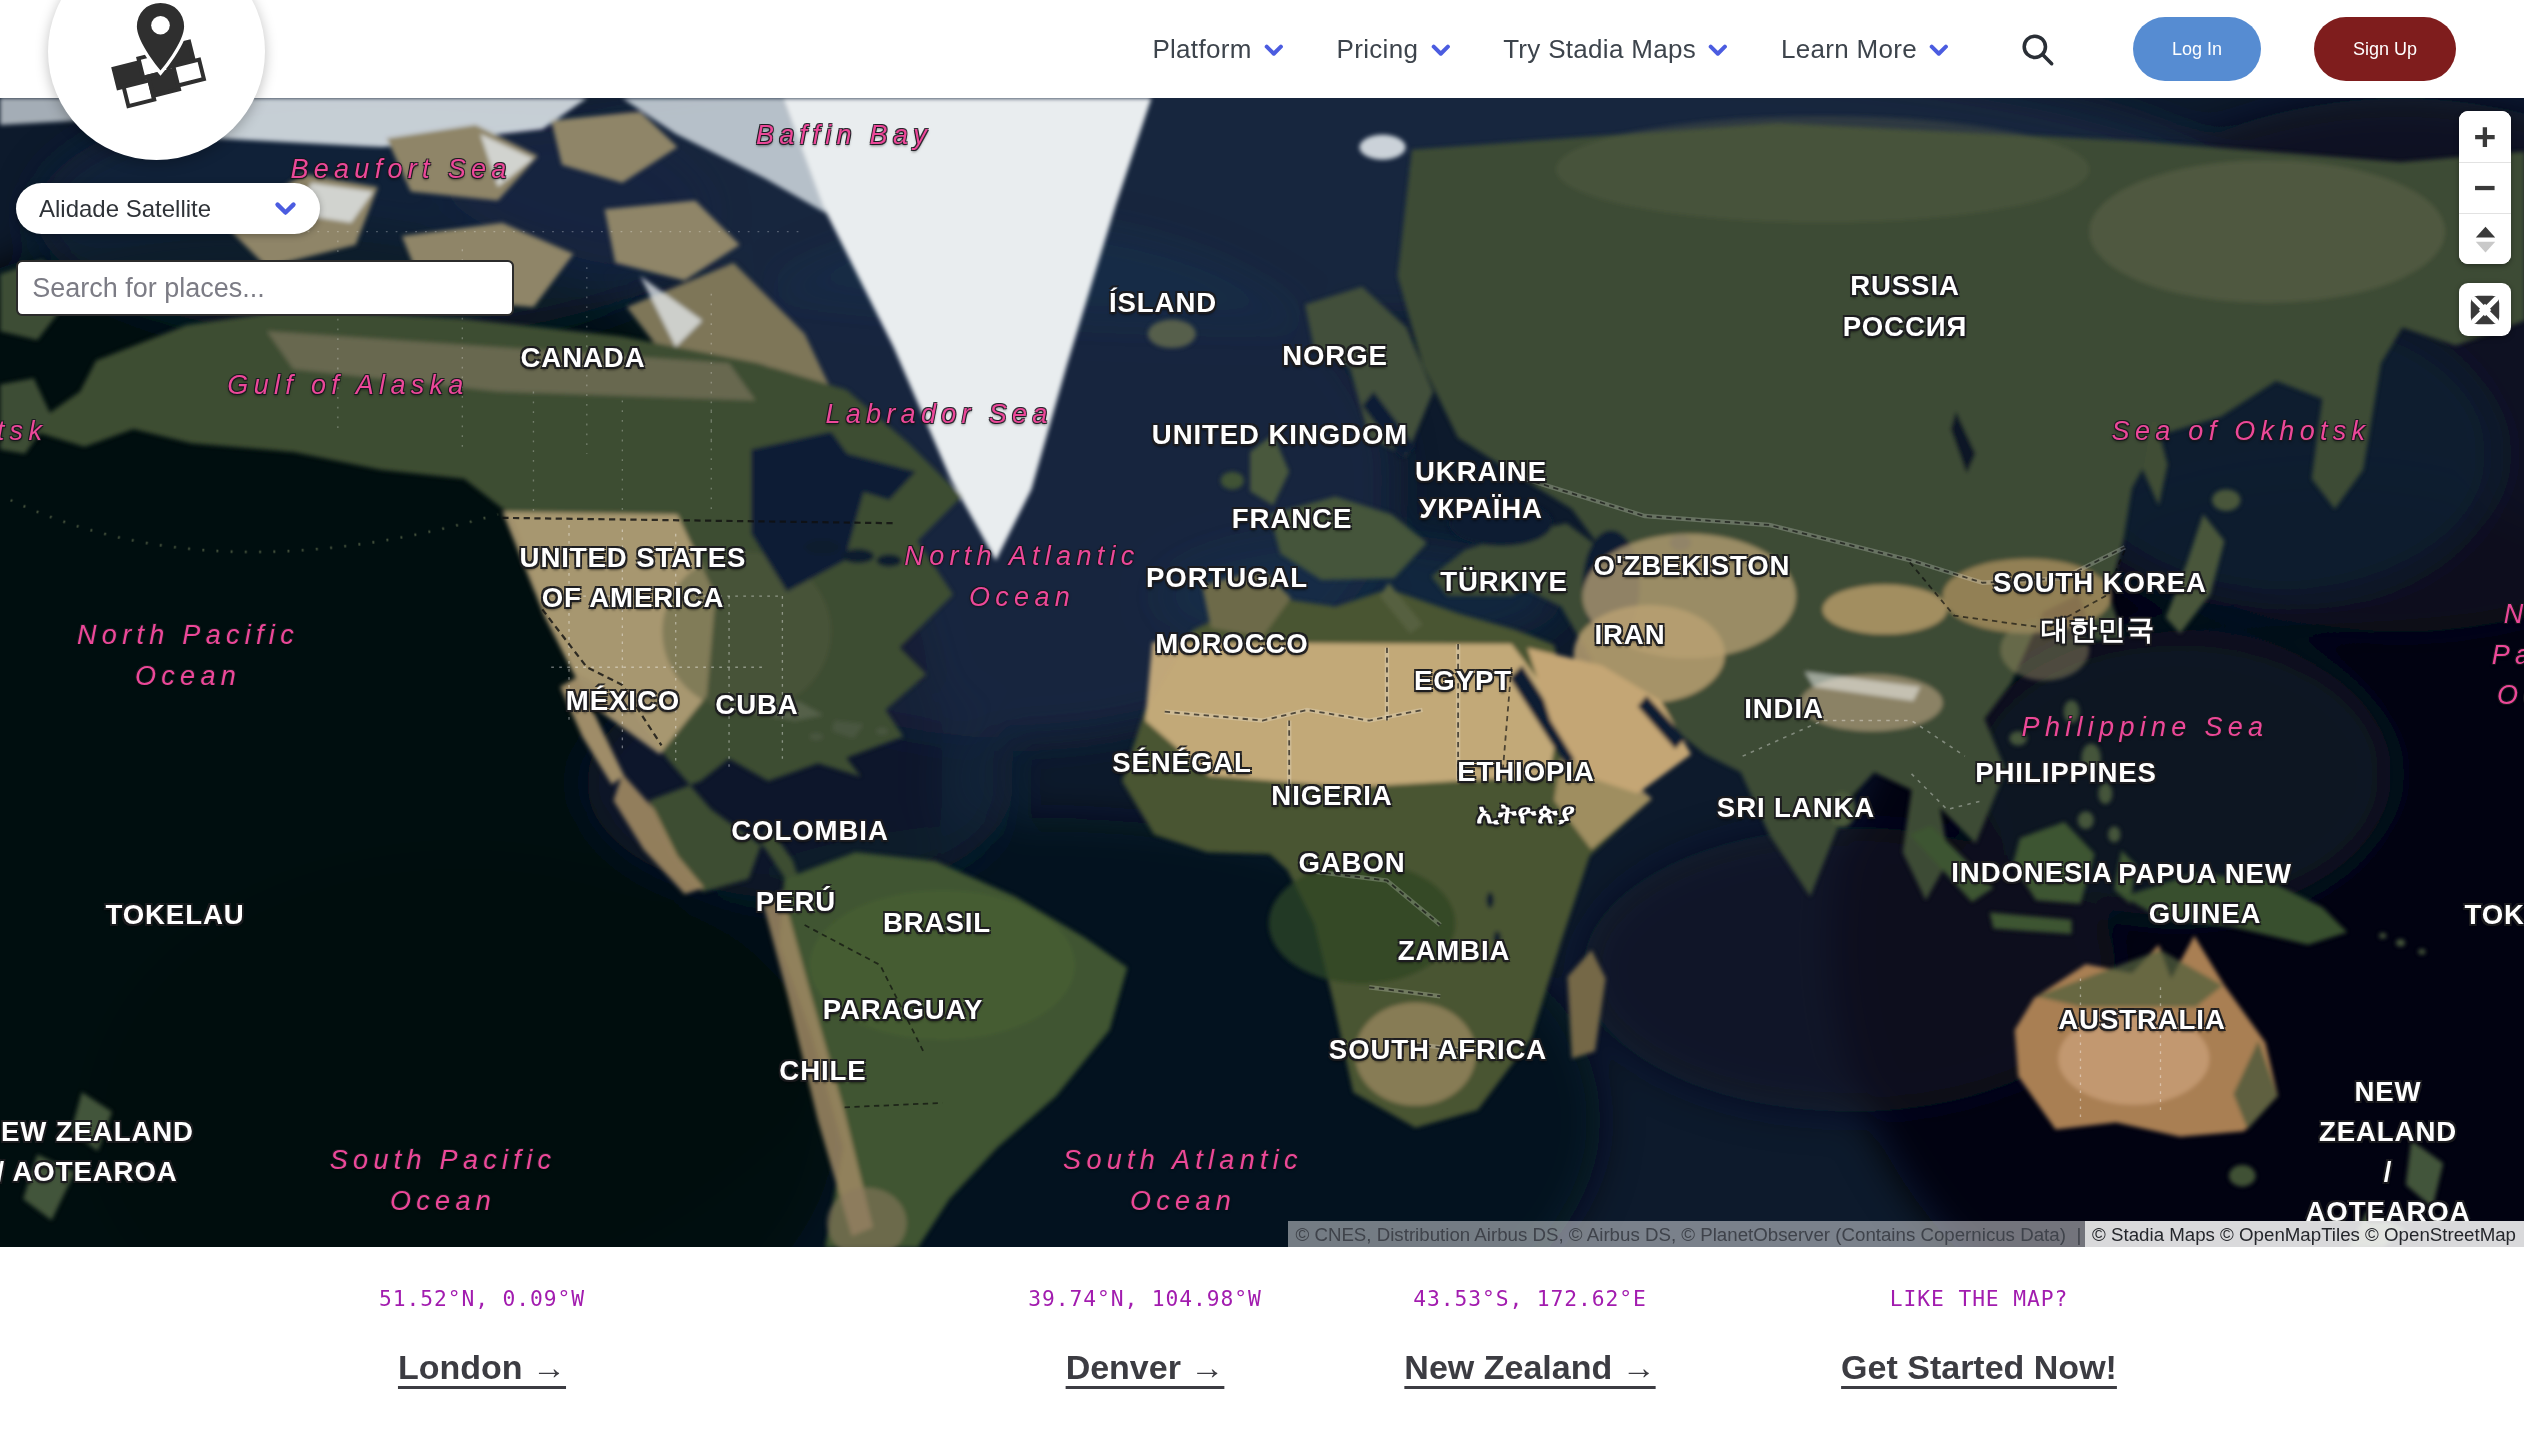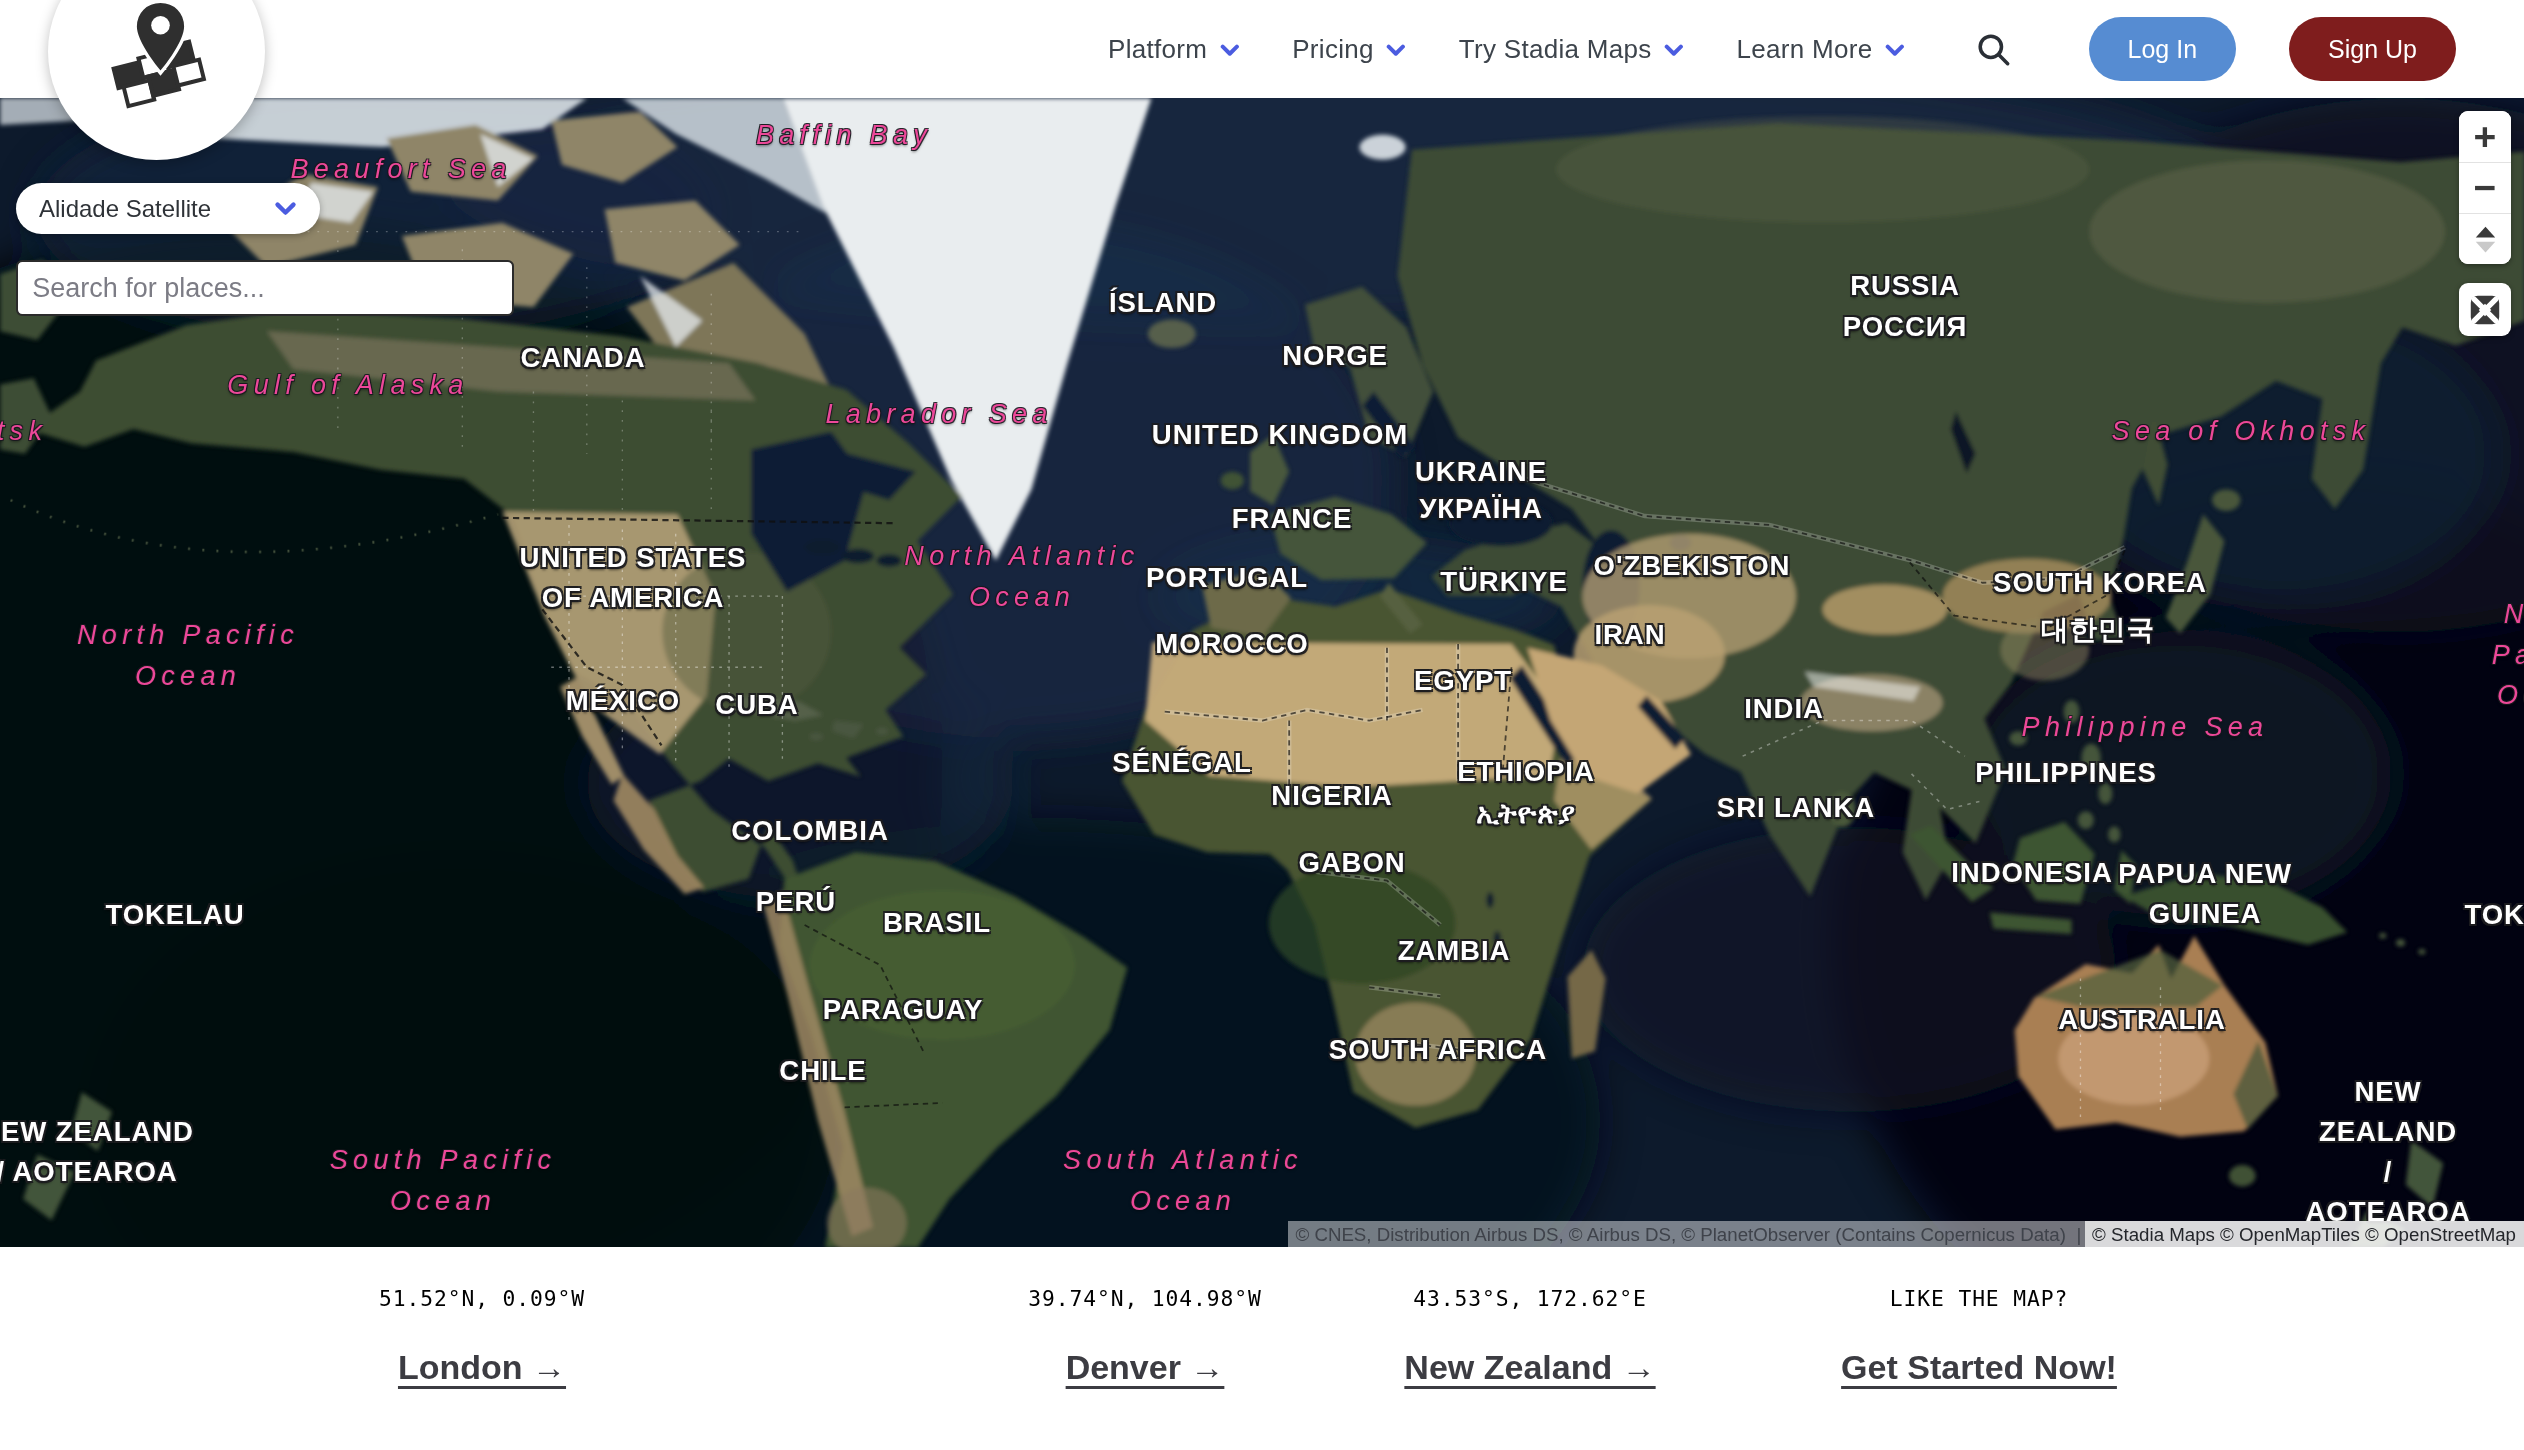--- a/index.html
+++ b/index.html
@@ -6,21 +6,21 @@
   html,body { width:2525px; height:1451px; overflow:hidden; background:#fff;
     font-family:"Liberation Sans", sans-serif; }
 
   
   #header { position:absolute; left:0; top:0; width:2525px; height:98px; background:#fff; z-index:30;
     display:flex; align-items:center; justify-content:flex-end; padding-right:69px; gap:53px; }
   .nav-item { display:flex; align-items:center; gap:12.4px; cursor:pointer; }
   .nav-label { font-size:26px; color:#3d444c; font-weight:500; letter-spacing:0.3px; }
   .nav-chevron { width:19.6px; height:14.2px; margin-top:3.6px; }
   #nav-search { margin:0 23px 0 16px; cursor:pointer; }
-  .pill-btn { height:64px; border-radius:39px; border:none; color:#fff; font-size:25px;
+  .pill-btn { height:64px; border-radius:39px; border:none; color:#fff; font-size:18px;
     font-family:"Liberation Sans",sans-serif; padding:0 39px; cursor:pointer; }
   #login-btn { background:#568cd2; }
   #signup-btn { background:#7f1d1d; }
   #logo-circle { position:absolute; left:48px; top:-57px; width:217px; height:217px; border-radius:50%;
     background:#fff; box-shadow:0 3.6px 12.4px rgba(0,0,0,.25); z-index:31; cursor:pointer; }
   #logo-circle svg { position:absolute; left:42px; top:53px; }
 
   
   #map { position:absolute; left:0; top:98px; width:2525px; height:1150px; overflow:hidden;
     background:#0d1a2c; }
@@ -64,21 +64,21 @@
     align-items:center; padding:0 7.1px; }
   #attribution .tiles { background:rgba(255,255,255,.85); color:#24262b; display:flex;
     align-items:center; padding:0 9px 0 7.1px; }
   #attribution .sep { background:rgba(255,255,255,.45); color:#3f434b; display:flex;
     align-items:center; padding:0 3.6px; }
 
   
   #footer { position:absolute; left:0; top:1247px; width:2525px; height:204px; background:#fff; z-index:25; }
   .fcard { position:absolute; transform:translateX(-50%); top:0; text-align:center; }
   .fcard .coords { display:block; margin-top:39px; font-family:"DejaVu Sans Mono",monospace;
-    font-size:21.3px; color:#000000; letter-spacing:0.9px; }
+    font-size:21.3px; color:#a21caf; letter-spacing:0.9px; }
   .fcard .flink { display:inline-block; margin-top:37px; font-size:34px; font-weight:bold; color:#3c3c42;
     text-decoration:underline; text-decoration-thickness:2.7px; text-underline-offset:7.1px; cursor:pointer; }
 </style>
 </head>
 <body>
 
 <div id="map">
   <svg id="map-svg" width="2525" height="1150" viewBox="0 0 2840 1293">
     <defs>
       <filter id="b20" x="-60%" y="-60%" width="220%" height="220%">

